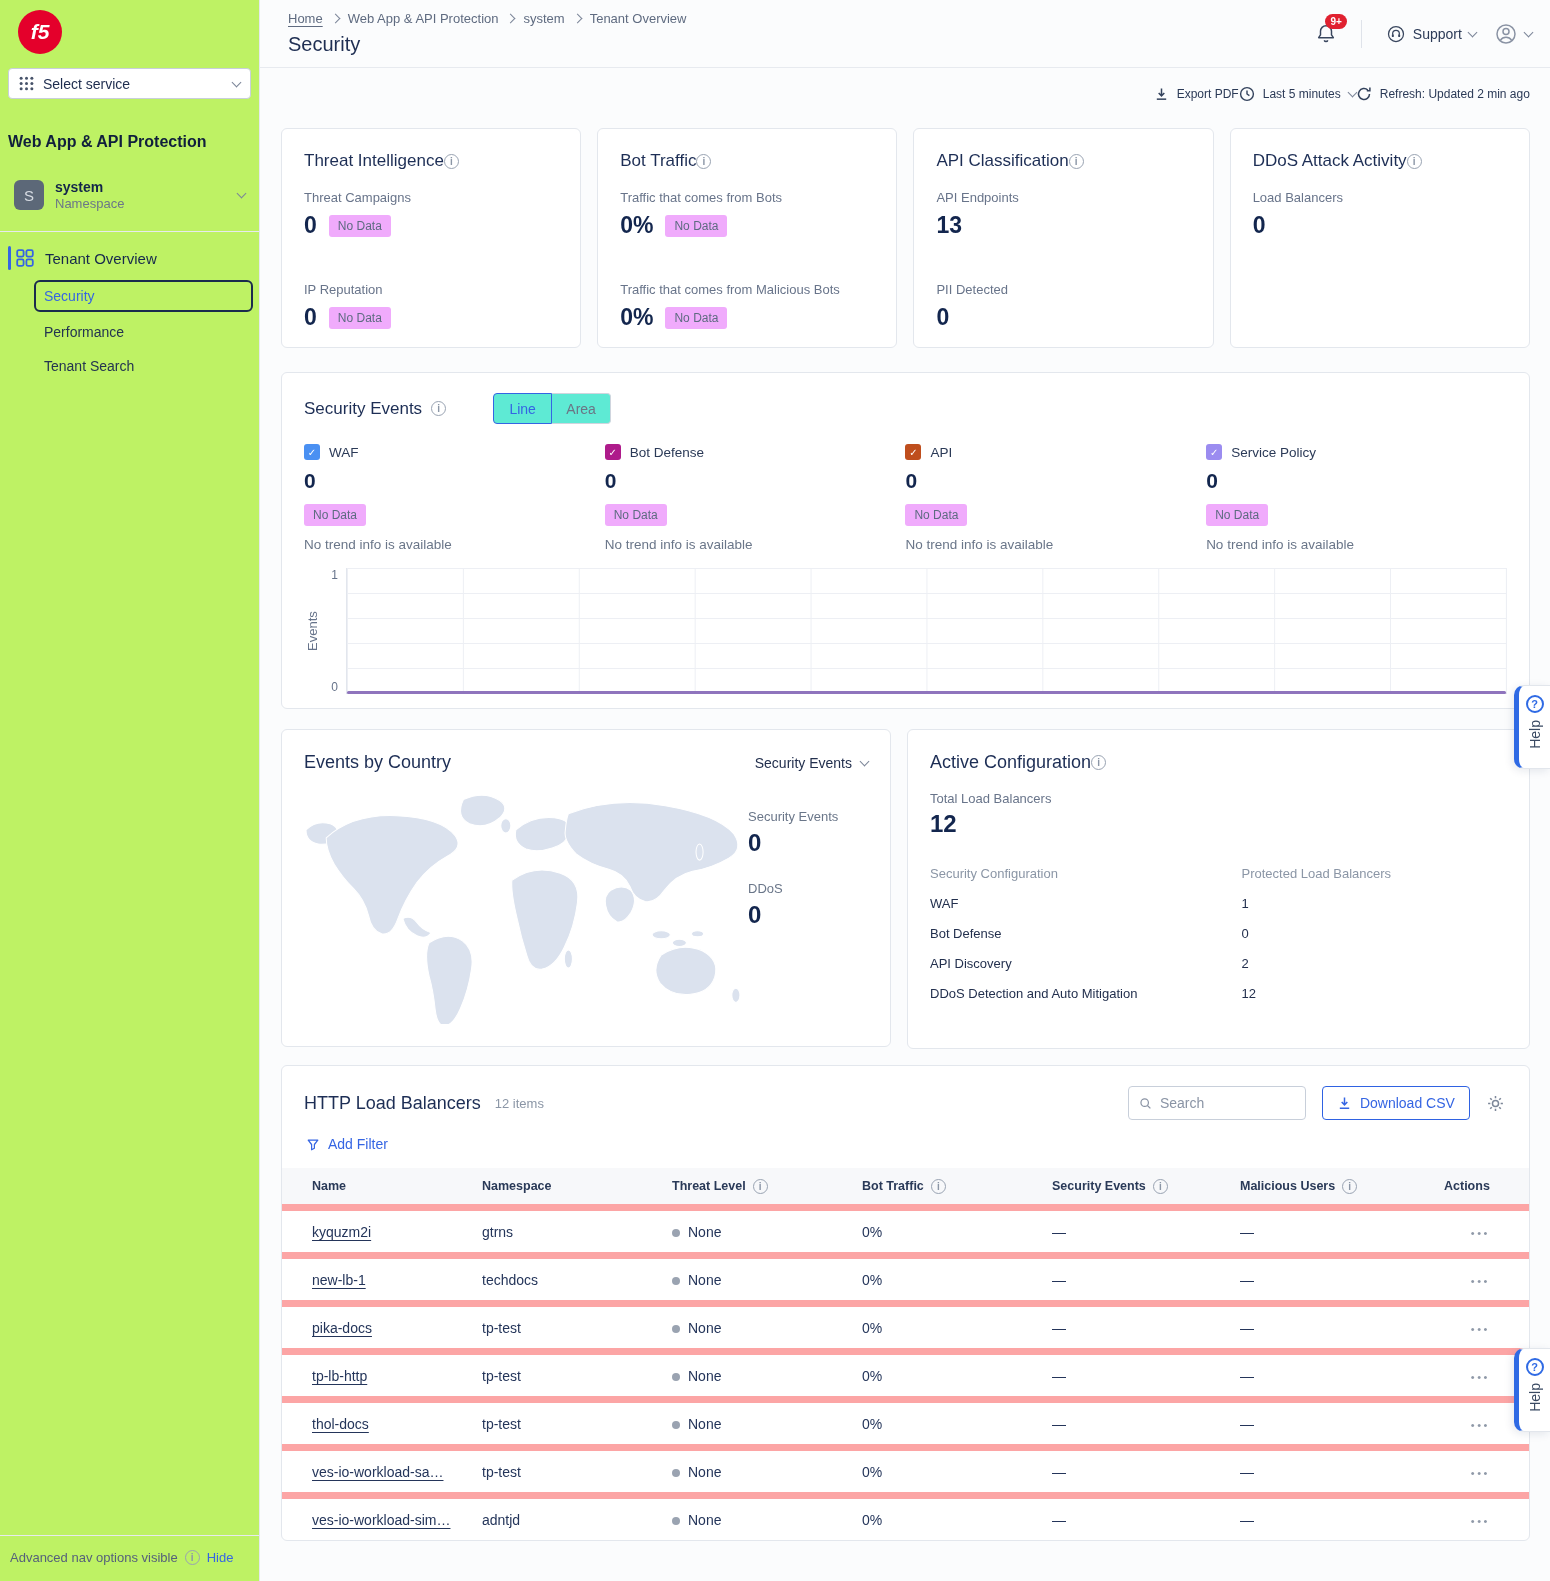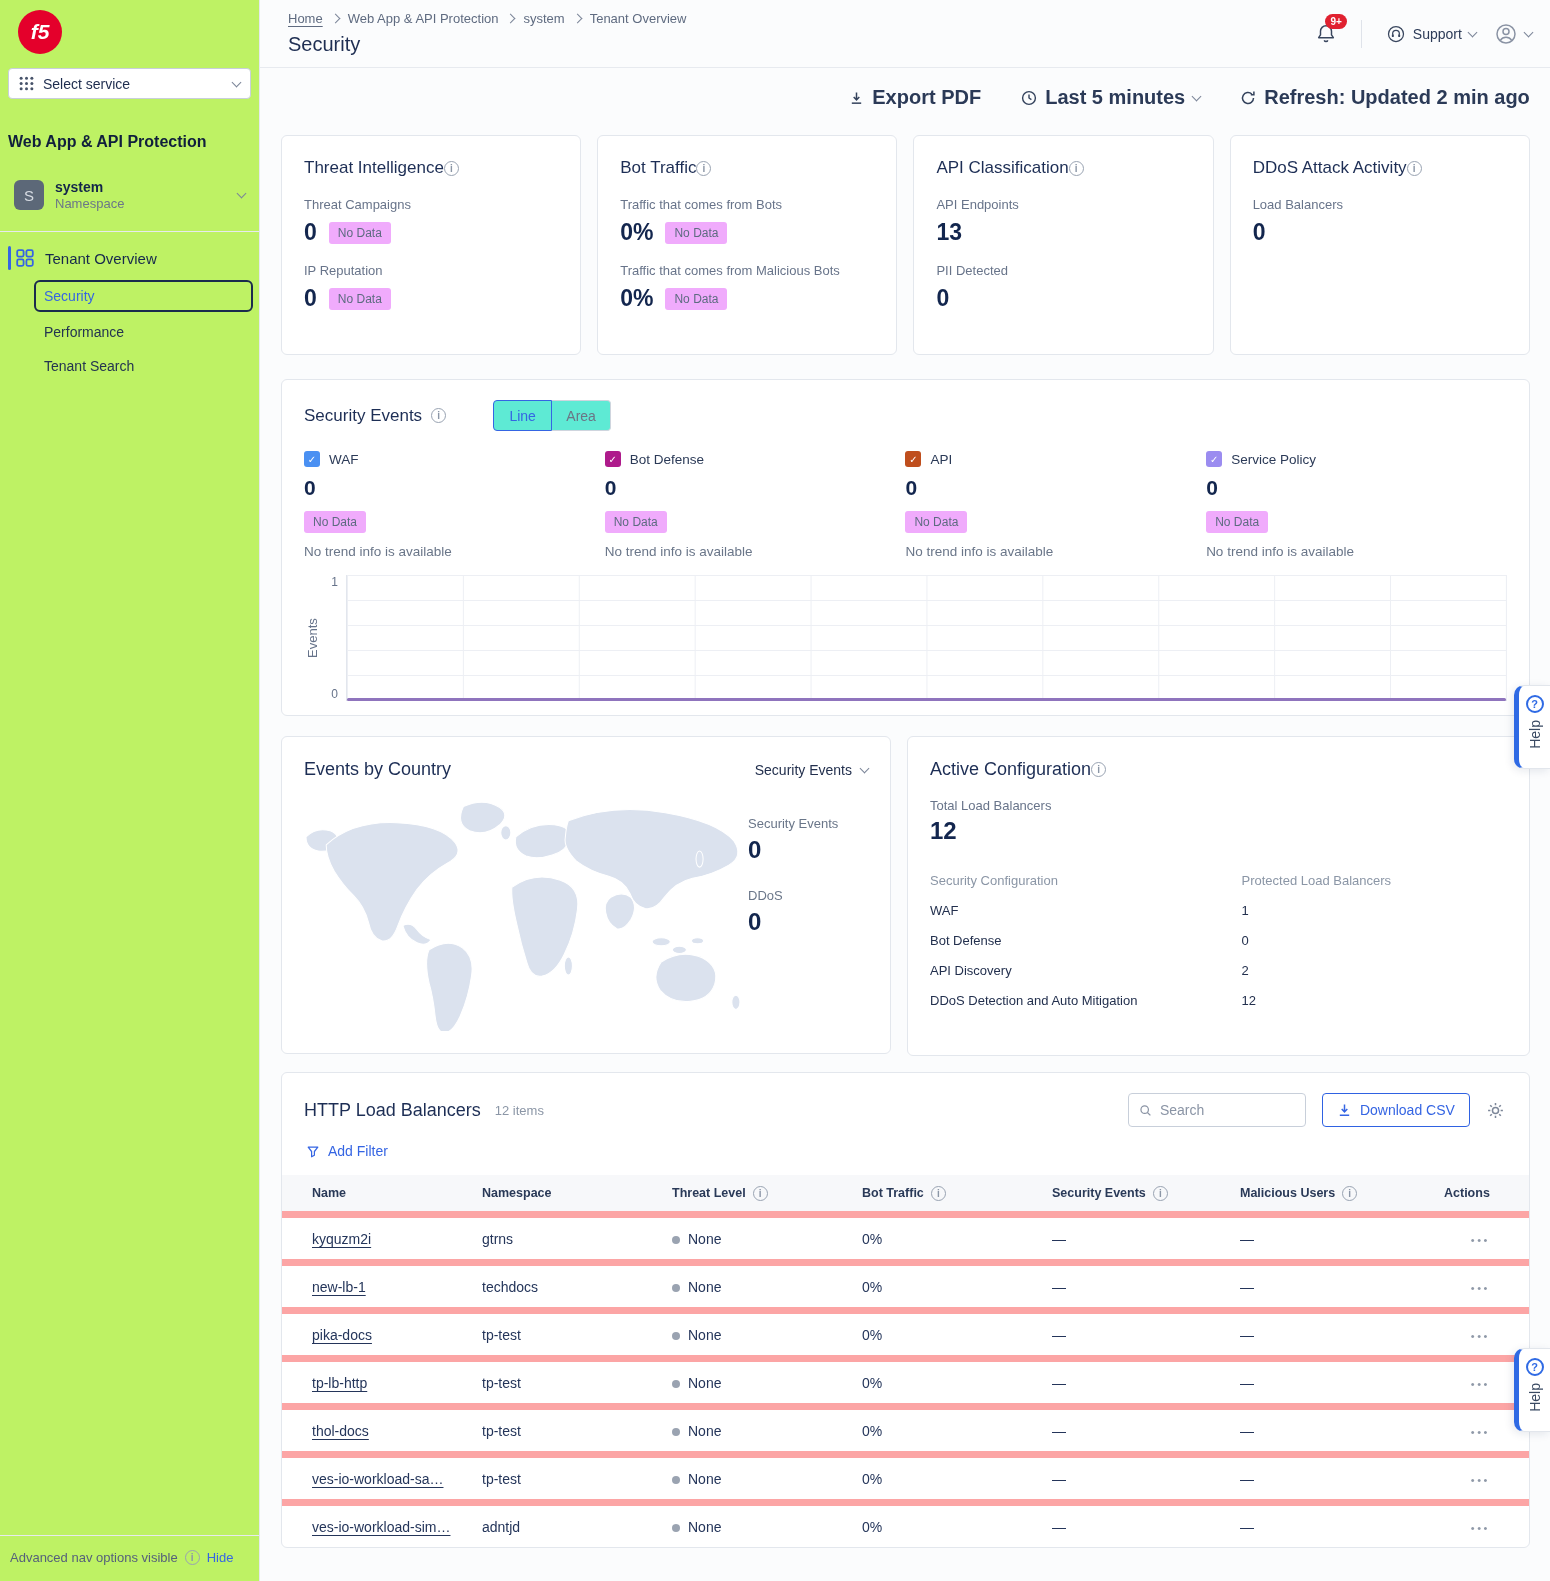--- a/index.html
+++ b/index.html
@@ -62,35 +62,35 @@
   .crumb { cursor:pointer; }
   .page-title { font-size:20px; font-weight:500; color:#1e2e52; margin-top:7px; }
   .topbar-right { margin-left:auto; display:flex; align-items:center; gap:18px; }
   .bell-wrap { position:relative; cursor:pointer; padding-top:4px; }
   .bell-badge { position:absolute; top:-5px; right:-10px; background:#e02130; color:#fff;
           font-size:10px; font-weight:bold; border-radius:9px; padding:2px 5px; }
   .v-divider { width:1px; height:28px; background:#dfe3ea; margin:0 6px; }
   .top-item { display:flex; align-items:center; gap:7px; font-size:14px; color:#2b3a57; cursor:pointer; }
 
   .content { padding:0 30px 0 21px; flex:1; }
-  .toolbar { margin-top:18px; display:flex; justify-content:flex-end; gap:40px;
-             font-size:20px; color:#2b3a57;font-weight:bold; }
+  .toolbar { margin-top:18px; display:flex; justify-content:flex-end; 
+             font-size:12px; color:#2b3a57; }
   .tool { display:flex; align-items:center; gap:8px; cursor:pointer; }
 
   .card { background:#fff; border:1px solid #e3e7ed; border-radius:6px; }
   .cards-row { margin-top:26px; display:grid; grid-template-columns:repeat(4,1fr); gap:16px; }
   .sum-card { height:220px; padding:22px; }
   .card-title-row { display:flex; align-items:center; }
   .card-title { font-size:17px; font-weight:500; color:#1d2e55; }
   .metric-label { margin-top:19px; font-size:13px; color:#68748a; }
   .metric-row { margin-top:7px; display:flex; align-items:center; gap:12px; }
   .metric-value { font-size:23px; font-weight:bold; color:#13264e; }
   .badge-nodata { background:#f0abfc; color:#5d6b80; font-size:12px; border-radius:3px;
           padding:4px 9px; display:inline-block; }
-  .metric-label + .metric-row + .metric-label { margin-top:17px; }
+  .metric-label + .metric-row + .metric-label { margin-top:43px; }
 
   
   .se-card { margin-top:24px; padding:20px 22px 14px 22px; }
   .se-header { display:flex; align-items:center; gap:9px; }
   .toggle { display:flex; margin-left:38px; }
   .toggle .tbtn { width:59px; height:31px; font-size:14px; display:flex; align-items:center;
           justify-content:center; background:#5eead4; cursor:pointer; }
   .tbtn.active { color:#3565e3; border:1px solid #3565e3; border-radius:4px 0 0 4px; }
   .tbtn.inactive { color:#6b7585; border:1px solid #cfd5de; border-left:none; border-radius:0 4px 4px 0; }
   .legend-grid { margin-top:20px; display:grid; grid-template-columns:repeat(4,1fr); }

